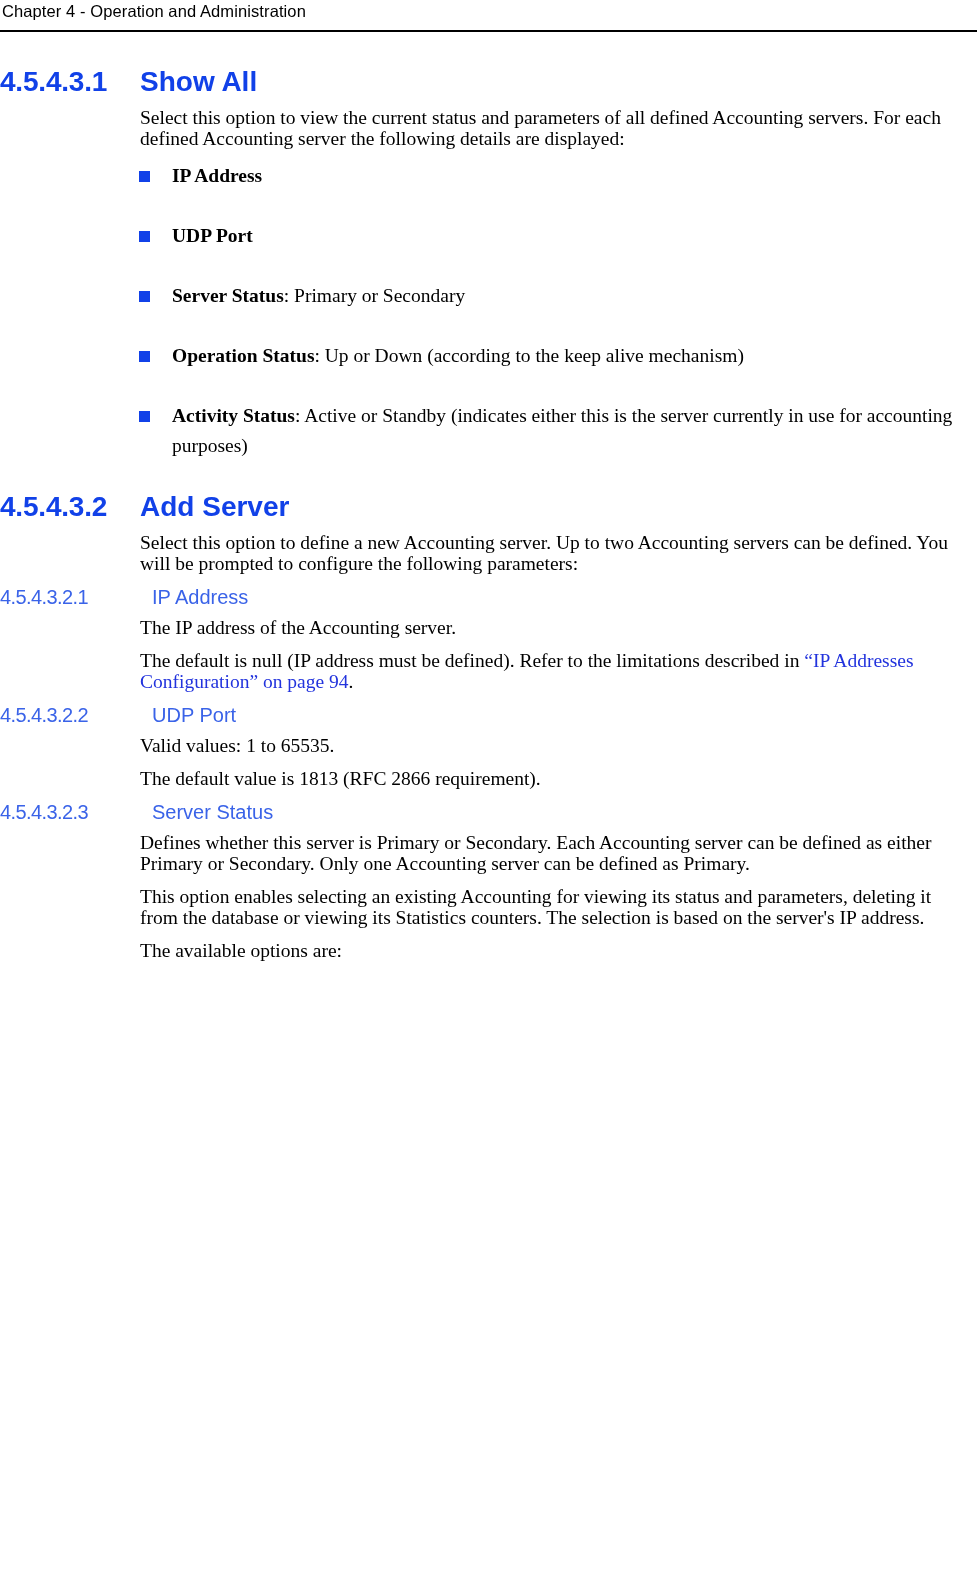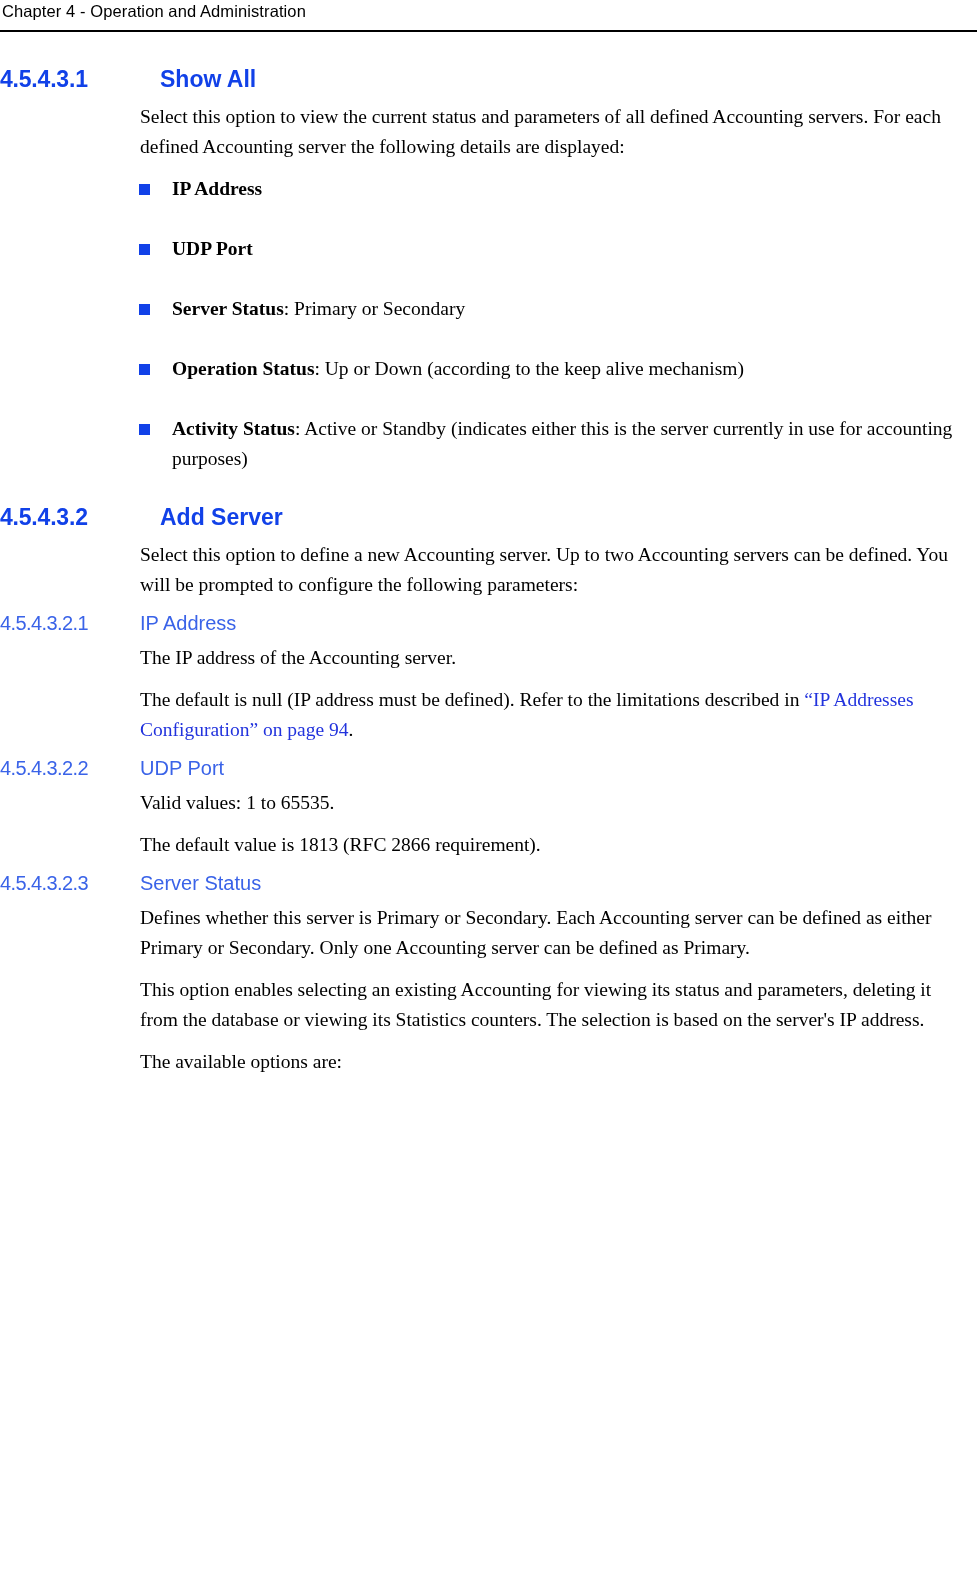--- a/index.html
+++ b/index.html
@@ -58,45 +58,45 @@
   }
   .h-title {
     flex: 1 1 auto;
     white-space: nowrap;
   }
 
   
   .h4 {
     font-family: "Liberation Sans", "DejaVu Sans", sans-serif;
     font-weight: bold;
-    font-size: 23px;
+    font-size: 28px;
     color: #1141e8;
     margin-top: 0;
     margin-bottom: 9px;
-    gap: 20px;
   }
   .h4 .h-num { letter-spacing: -0.2px; }
 
   
   .h5 {
     font-family: "Liberation Sans", "DejaVu Sans", sans-serif;
     font-weight: normal;
     font-size: 20px;
     color: #3a63e8;
     margin-bottom: 8px;
+    gap: 12px;
   }
   .h5 .h-num { letter-spacing: -0.6px; }
 
   
   .body-p {
     margin: 0 0 12px 0;
     padding-left: 140px;
     padding-right: 18px;
     font-size: 19.5px;
-    line-height: 30px;
+    line-height: 21px;
     color: #000000;
     text-align: left;
   }
 
   a.xref {
     color: #2233dd;
     text-decoration: none;
   }
 
   

